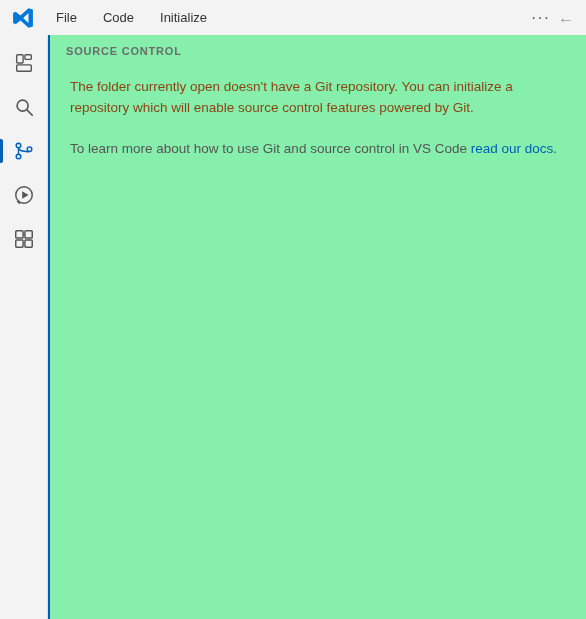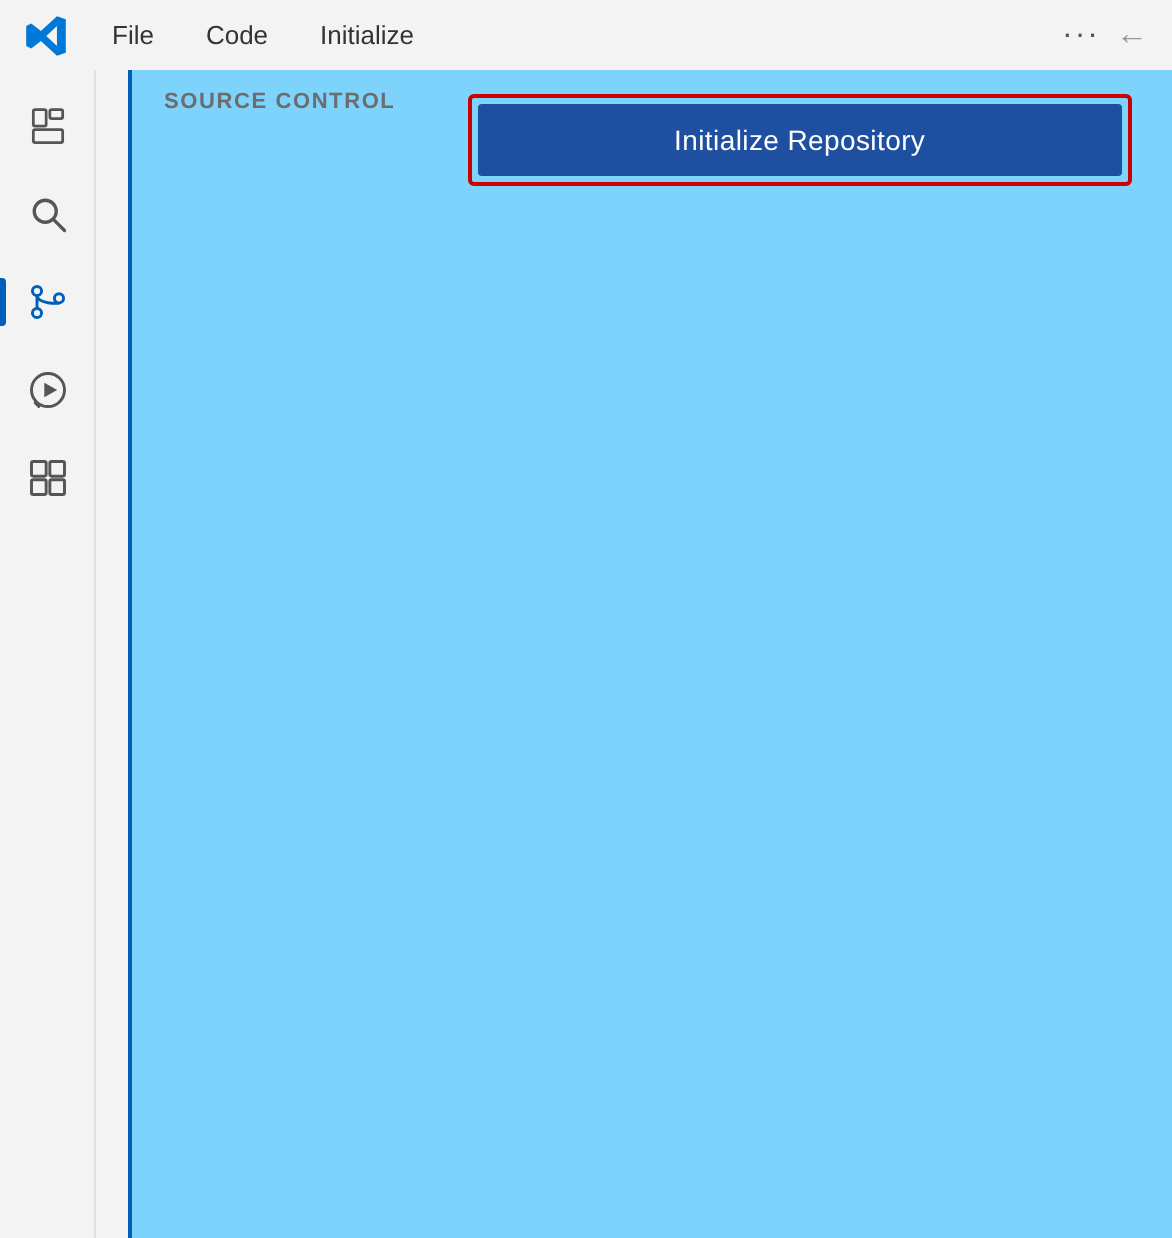--- a/index.html
+++ b/index.html
@@ -97,25 +97,24 @@
       width: 24px;
       height: 24px;
       display: flex;
       align-items: center;
       justify-content: center;
     }
 
     
     .sidebar {
       flex: 1;
-      background: #7dd3fc;
-      display: flex;
-      flex-direction: row;
+      background: #86efac;
+      display: flex;
+      flex-direction: column;
       border-left: 2px solid #005fb8;
-      margin-left: 16px;
     }
 
     .panel-title {
       font-size: 11px;
       font-weight: 700;
       color: #6c6c6c;
       letter-spacing: 0.8px;
       padding: 10px 16px 8px;
       text-transform: uppercase;
     }
@@ -245,21 +244,22 @@
         </svg>
       </div>
     </div>
 
   </div>
 
   <div class="sidebar">
     <div class="panel-title">SOURCE CONTROL</div>
 
     <div class="panel-content">
-
-      <div class="init-button-wrapper">
-        <button class="init-button">Initialize Repository</button>
-      </div>
-
+      <p class="info-text">The folder currently open doesn't have a Git repository. You can initialize a repository which will enable source control features powered by Git.</p>
+
+
+      <p class="learn-text">
+        <span>To learn more about how to use Git and source control in VS Code </span><a href="#">read our docs</a><span>.</span>
+      </p>
     </div>
   </div>
 
 </div>
 
 </body></html>

